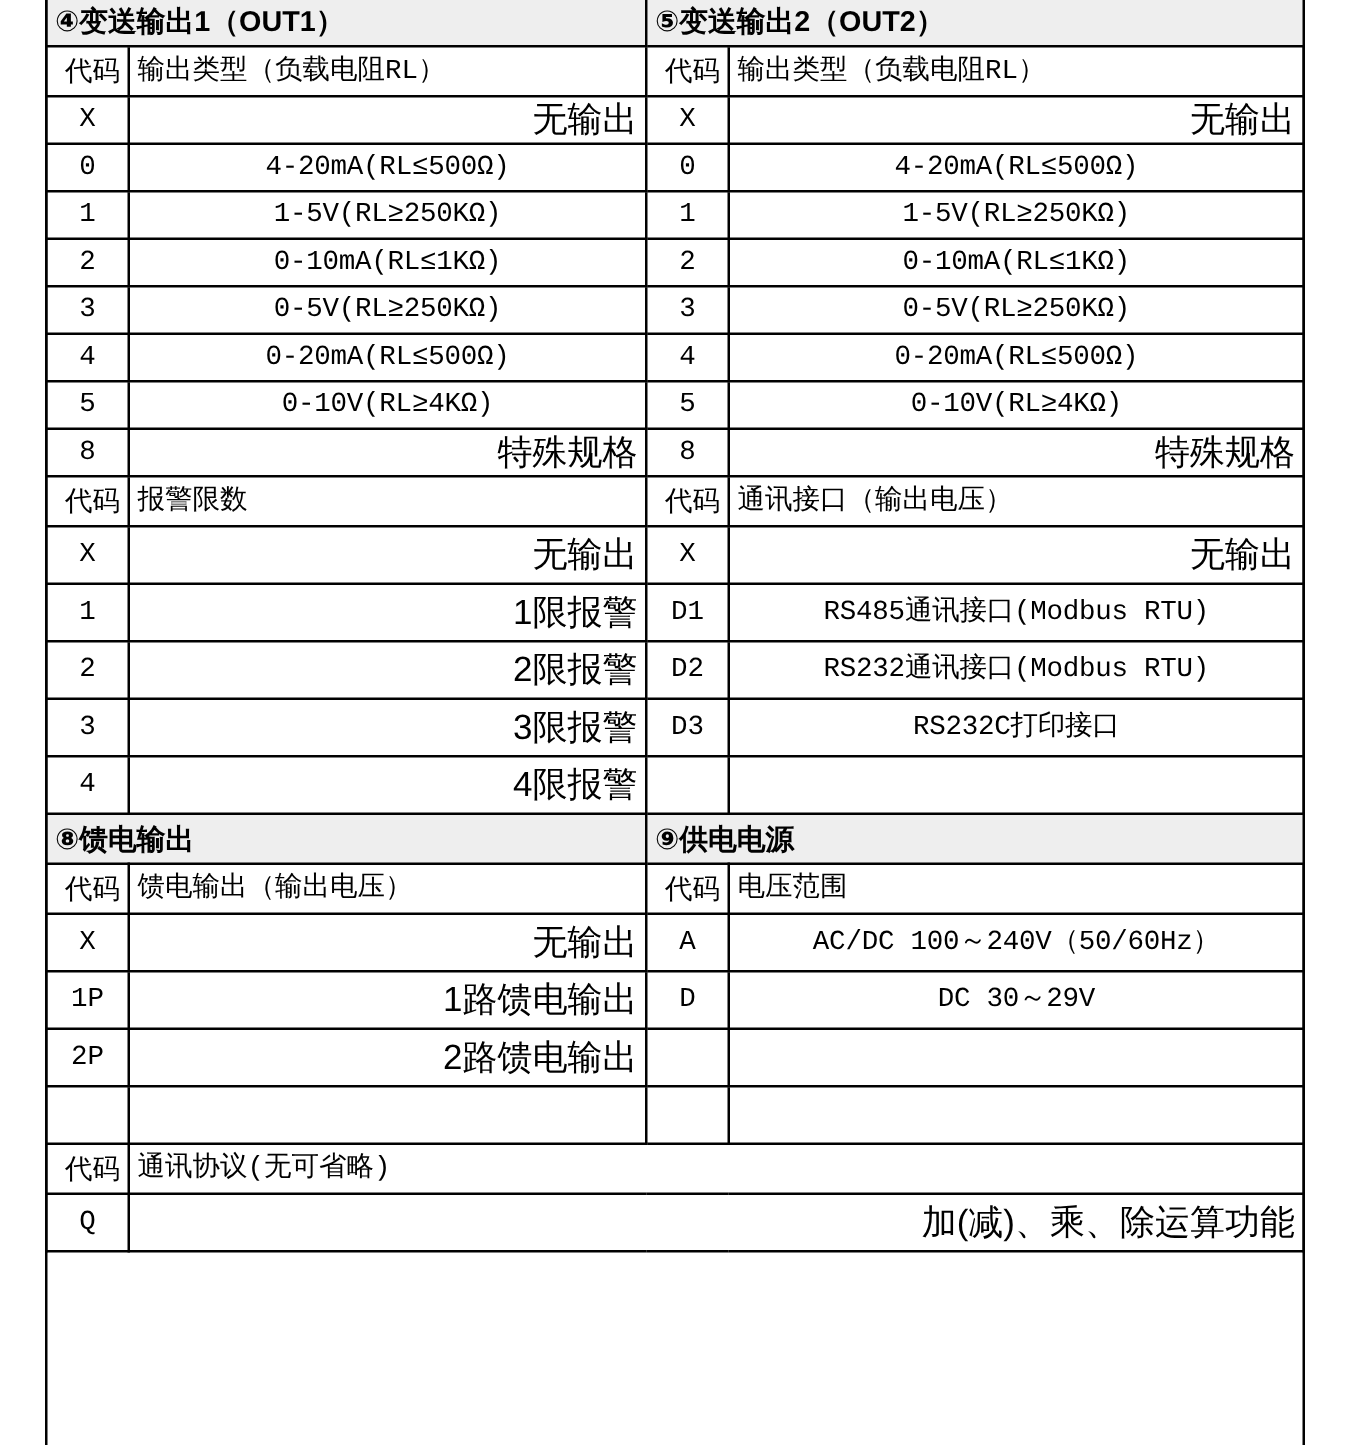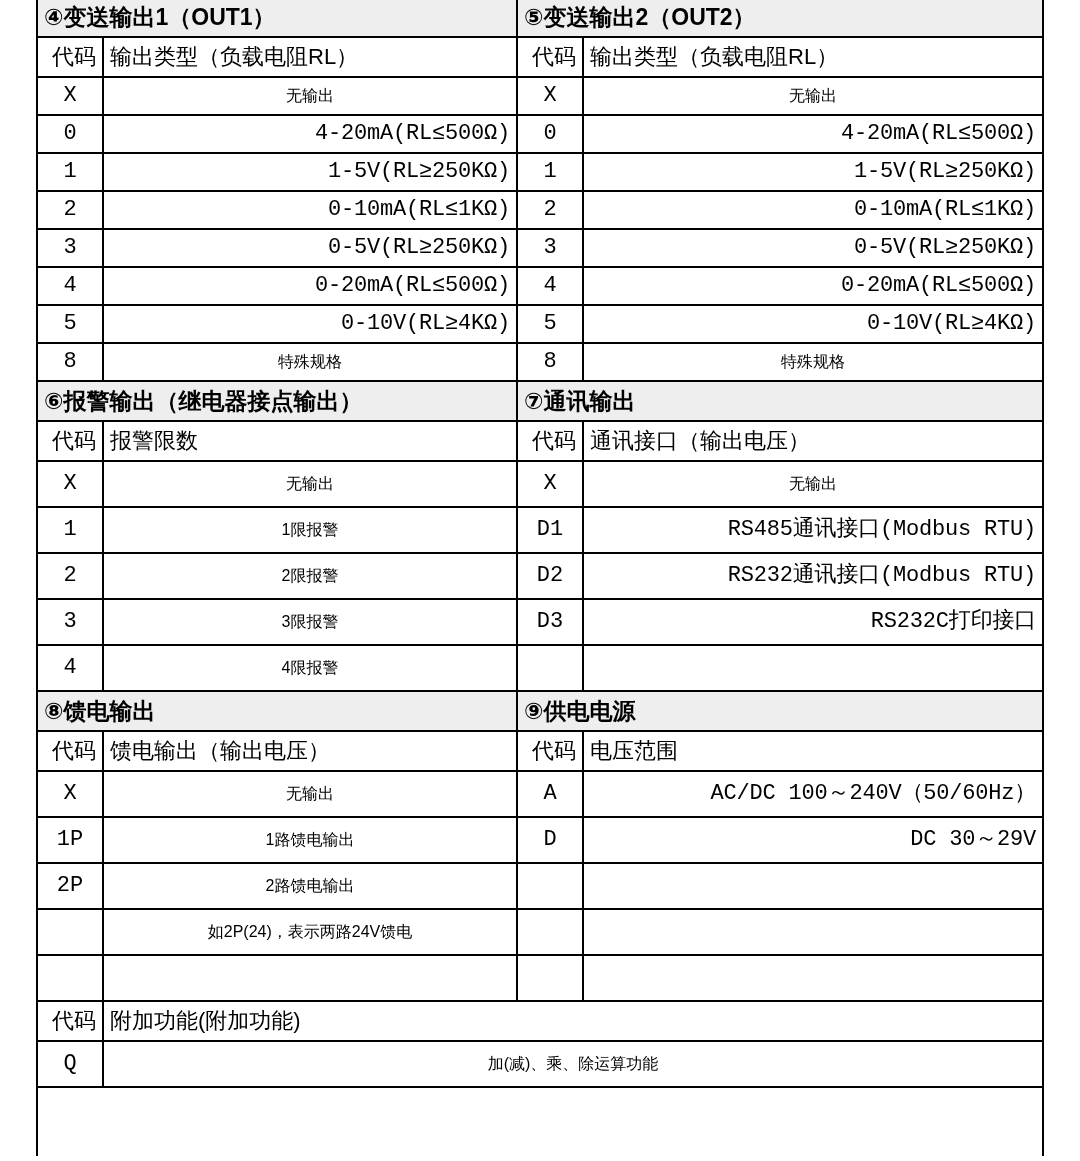--- a/index.html
+++ b/index.html
@@ -53,44 +53,44 @@
   }
   td.hdr {
     background: #eeeeee;
     font-weight: bold;
     font-family: "Liberation Sans", "DejaVu Sans", sans-serif;
     font-size: 23px;
     height: 40px;
   }
   td.sub {
     font-weight: normal;
-    font-family: Liberation Sans, sans-serif;
+    font-family: Liberation Mono, monospace;
     font-size: 22px;
     height: 40px;
   }
   td.code {
     text-align: center;
     font-family: "Liberation Mono", "DejaVu Sans Mono", monospace;
     font-size: 22px;
   }
   td.codehdr {
     text-align: right;
     font-family: "Liberation Sans", "DejaVu Sans", sans-serif;
     font-size: 22px;
   }
   td.val {
+    text-align: center;
+    font-family: "Liberation Mono", "DejaVu Sans Mono", monospace;
+    font-size: 22px;
+    letter-spacing: -0.2px;
+  }
+  td.valcn {
     text-align: right;
-    font-family: "Liberation Mono", "DejaVu Sans Mono", monospace;
-    font-size: 22px;
-    letter-spacing: -0.2px;
-  }
-  td.valcn {
-    text-align: center;
     font-family: "Liberation Sans", "DejaVu Sans", sans-serif;
-    font-size: 16px;
+    font-size: 28px;
   }
   td.blank {
     border: 2px solid #000;
   }
   .tall { height: 46px; }
 </style>
 </head>
 <body>
 
 <div class="page">
@@ -158,24 +158,20 @@
         <td class="val">0-10V(RL≥4KΩ)</td>
       </tr>
       <tr>
         <td class="code">8</td>
         <td class="valcn">特殊规格</td>
         <td class="code">8</td>
         <td class="valcn">特殊规格</td>
       </tr>
 
       <tr>
-        <td class="hdr" colspan="2">⑥报警输出（继电器接点输出）</td>
-        <td class="hdr" colspan="2">⑦通讯输出</td>
-      </tr>
-      <tr>
         <td class="codehdr">代码</td>
         <td class="sub">报警限数</td>
         <td class="codehdr">代码</td>
         <td class="sub">通讯接口（输出电压）</td>
       </tr>
       <tr class="tall">
         <td class="code">X</td>
         <td class="valcn">无输出</td>
         <td class="code">X</td>
         <td class="valcn">无输出</td>
@@ -228,34 +224,28 @@
         <td class="val">DC 30～29V</td>
       </tr>
       <tr class="tall">
         <td class="code">2P</td>
         <td class="valcn">2路馈电输出</td>
         <td class="blank"></td>
         <td class="blank"></td>
       </tr>
       <tr class="tall">
         <td class="blank"></td>
-        <td class="valcn">如2P(24)，表示两路24V馈电</td>
-        <td class="blank"></td>
-        <td class="blank"></td>
-      </tr>
-      <tr class="tall">
-        <td class="blank"></td>
-        <td class="blank"></td>
-        <td class="blank"></td>
-        <td class="blank"></td>
-      </tr>
-
-      <tr>
-        <td class="codehdr">代码</td>
-        <td class="sub" colspan="3">附加功能(附加功能)</td>
+        <td class="blank"></td>
+        <td class="blank"></td>
+        <td class="blank"></td>
+      </tr>
+
+      <tr>
+        <td class="codehdr">代码</td>
+        <td class="sub" colspan="3">通讯协议(无可省略)</td>
       </tr>
       <tr class="tall">
         <td class="code">Q</td>
         <td class="valcn" colspan="3">加(减)、乘、除运算功能</td>
       </tr>
     </tbody>
   </table>
 </div>
 
 </body></html>

